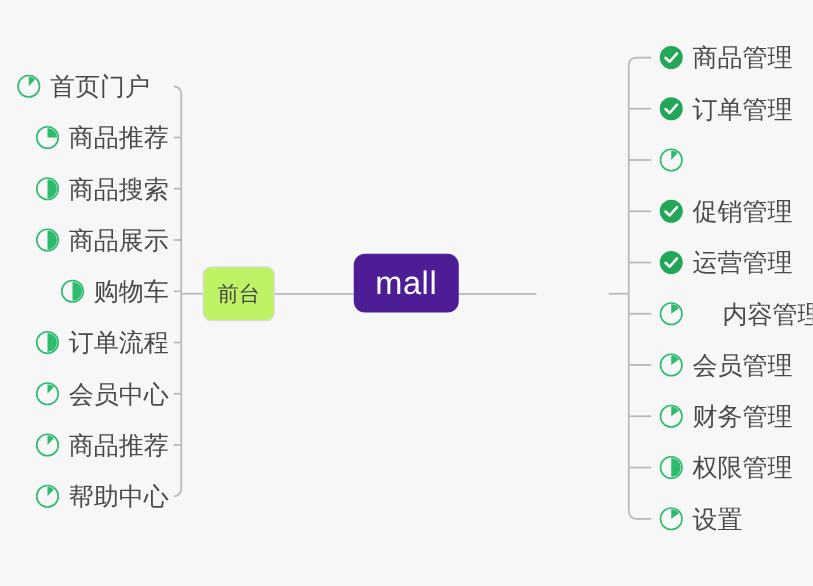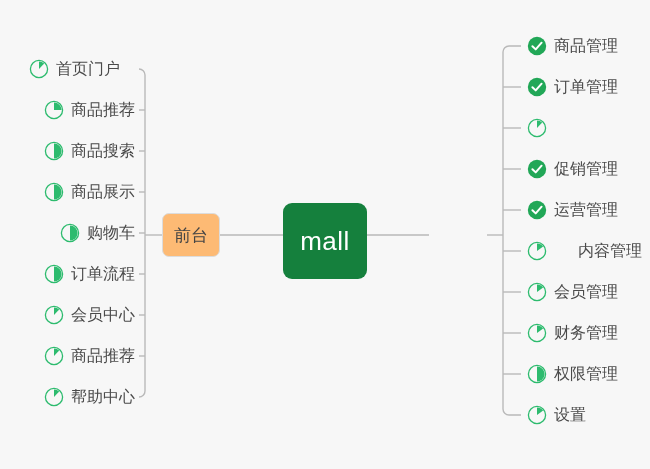--- a/index.html
+++ b/index.html
@@ -32,37 +32,37 @@
     fill: none;
     stroke: #b9b9b9;
     stroke-width: 1.4;
   }
   
   .root-node {
     position: absolute;
     left: 283px;
     top: 203px;
     width: 84px;
-    height: 76px;
-    background: #15803d;
+    height: 47px;
+    background: #4c1d95;
     border-radius: 9px;
     display: flex;
     align-items: center;
     justify-content: center;
     color: #ffffff;
     font-size: 26px;
     letter-spacing: 0.5px;
   }
   
   .branch-node {
     position: absolute;
     top: 213px;
     width: 58px;
     height: 44px;
-    background: #fdba74;
+    background: #bef264;
     border: 1px solid #dcdcdc;
     border-radius: 7px;
     display: flex;
     align-items: center;
     justify-content: center;
     color: #444444;
     font-size: 17px;
     box-sizing: border-box;
   }
   .branch-left  { left: 162px; }
@@ -75,21 +75,21 @@
     display: flex;
     align-items: center;
     white-space: nowrap;
   }
   .leaf-left {
     flex-direction: row;
     justify-content: flex-end;
     right: 520px;   
   }
   .leaf-label {
-    font-size: 16px;
+    font-size: 20px;
     color: #4a4a4a;
   }
   .leaf-left .leaf-label  { margin-left: 7px; }
   .leaf-right .leaf-label { margin-left: 7px; }
 
   .leaf-icon {
     width: 20px;
     height: 20px;
     flex: 0 0 20px;
     display: block;

